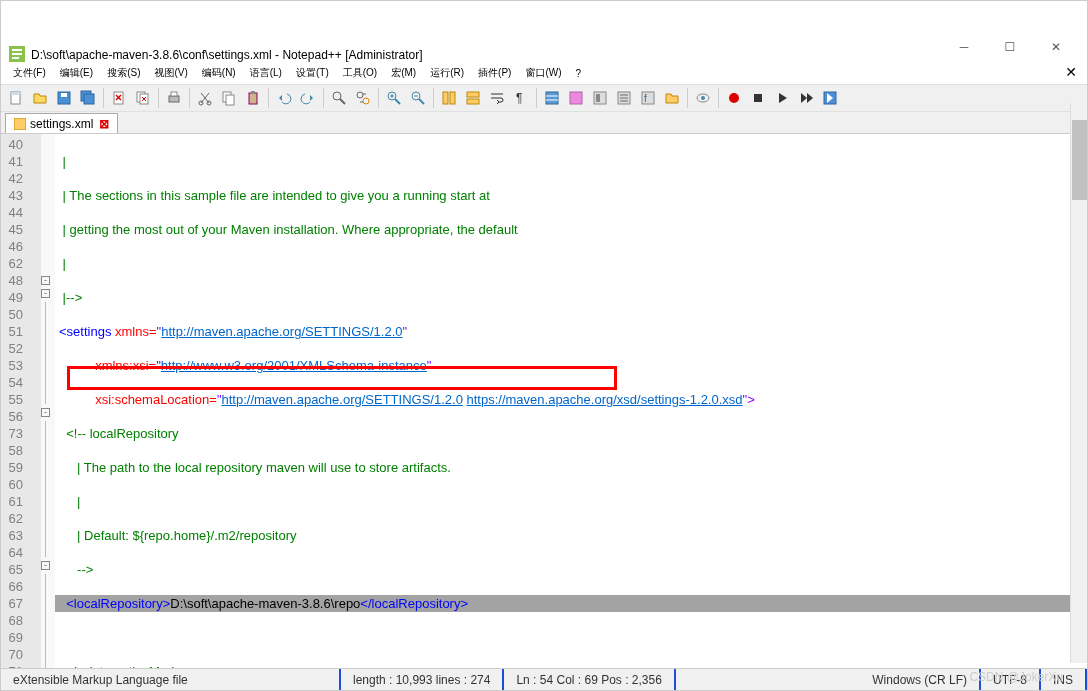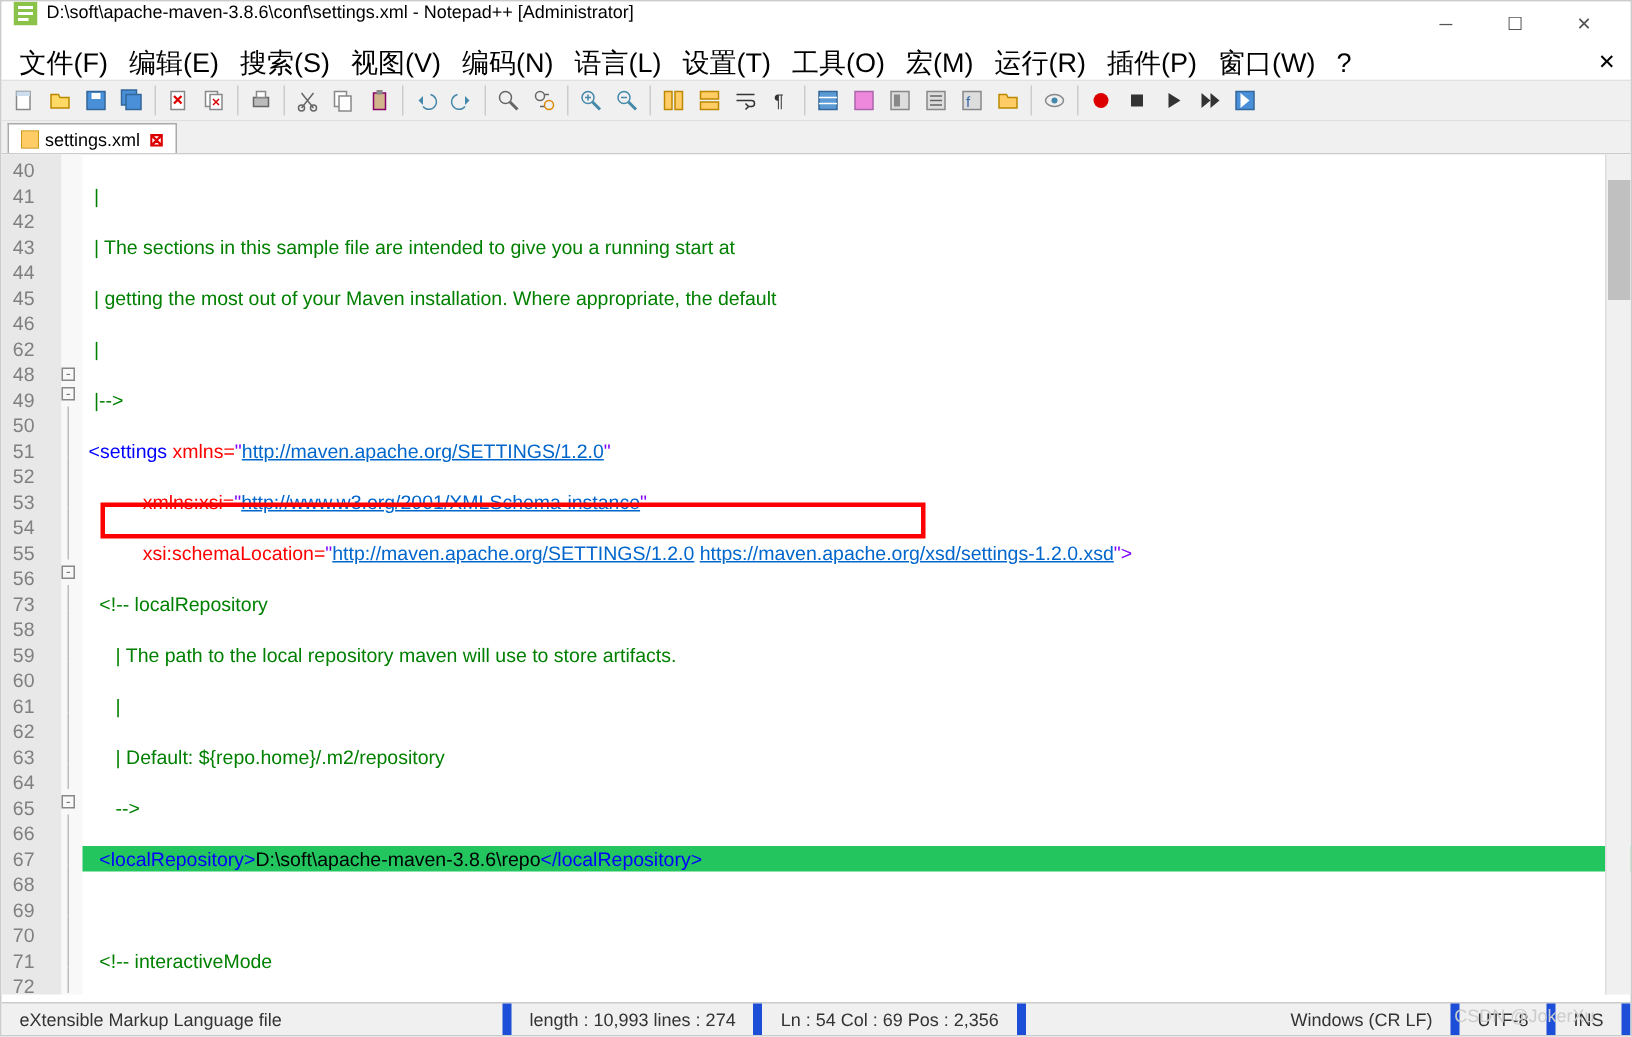--- a/index.html
+++ b/index.html
@@ -1,48 +1,48 @@
 <!DOCTYPE html>
 <html><head>
 <meta charset="utf-8">
 <style>
 * { margin:0; padding:0; box-sizing:border-box; font-family:"Microsoft YaHei","Segoe UI",sans-serif; }
 body { background:#fff; font-size:12px; color:#000; width:1088px; height:691px; overflow:hidden; border:1px solid #ccc; position:relative; }
-.titlebar { height:30px; display:flex; align-items:flex-start; padding:0 8px; background:#fff; }
+.titlebar { height:30px; display:flex; align-items:flex-end; padding:0 8px; background:#fff;margin-top:31px; }
 .titlebar .icon { width:16px; height:16px; margin-right:6px; }
 .titlebar .title { flex:1; color:#000; font-size:12px; }
 .winbtns { display:flex; }
 .winbtn { width:46px; height:30px; display:flex; align-items:center; justify-content:center; color:#555; }
 .menubar { height:22px; display:flex; align-items:center; padding:0 6px; gap:2px; background:#fff; position:relative; }
-.menuitem { padding:2px 6px; font-size:18px; color:#000; }
+.menuitem { padding:2px 6px; font-size:10px; color:#000; }
 .menubar .menuclose { position:absolute; right:10px; top:2px; color:#000; font-size:14px; }
 .toolbar { height:28px; background:#f0f0f0; border-top:1px solid #e0e0e0; border-bottom:1px solid #e0e0e0; display:flex; align-items:center; padding:0 4px; gap:2px; }
 .tbtn { width:22px; height:22px; display:flex; align-items:center; justify-content:center; border:1px solid transparent; }
 .tbtn svg { width:16px; height:16px; }
 .tsep { width:1px; height:20px; background:#ccc; margin:0 2px; }
 .tabbar { height:22px; background:#f0f0f0; border-bottom:1px solid #ccc; display:flex; align-items:end; padding-left:4px; }
 .tab { height:20px; background:#fff; border:1px solid #aaa; border-bottom:none; padding:0 8px; display:flex; align-items:center; gap:4px; font-size:12px; }
 .tab .tabicon { width:12px; height:12px; }
 .tab .close { color:#d00; font-weight:bold; margin-left:2px; }
 .editor-wrap { position:relative; height:560px; display:flex; background:#fff; }
 .gutter { width:40px; background:#e8e8e8; text-align:right; padding-right:18px; color:#808080; font-family:Consolas,monospace; font-size:13px; line-height:17px; padding-top:2px; }
 .foldcol { width:14px; background:#f8f8f8; font-family:Consolas,monospace; font-size:10px; line-height:17px; padding-top:2px; }
 .foldcol .fbox { width:9px; height:9px; border:1px solid #888; margin:4px auto 4px 0; text-align:center; line-height:7px; font-size:9px; color:#666; }
 .foldcol .fline { width:1px; height:17px; background:#bbb; margin-left:4px; }
 .code { flex:1; font-family:Consolas,"Courier New",monospace; font-size:13px; line-height:17px; padding-top:2px; white-space:pre; color:#000; position:relative; }
 .code .line { height:17px; padding-left:4px; position:relative; }
-.code .line.hl { background:#22c55e; }
+.code .line.hl { background:#a3a3a3; }
 .cm { color:#008000; }
 .tag { color:#0000ff; }
 .attr { color:#ff0000;margin-top:26px; }
 .str { color:#8000ff; }
 .url { color:#0066cc; text-decoration:underline; }
 .redbox { position:absolute; border:3px solid #ff0000; pointer-events:none; }
 .statusbar { position:absolute; bottom:0; left:0; right:0; height:22px; background:#f0f0f0; border-top:1px solid #ccc; display:flex; align-items:center; font-size:12px; color:#333; }
-.statusbar .cell { padding:0 12px; border-right:6px solid #1d4ed8; height:100%; display:flex; align-items:center; }
+.statusbar .cell { padding:0 12px; border-right:2px solid #1d4ed8; height:100%; display:flex; align-items:center; }
 .statusbar .cell:first-child { flex:0 0 340px; }
 .statusbar .spacer { flex:1; }
 .scroll-v { position:absolute; right:0; top:102px; width:17px; height:560px; background:#f0f0f0; border-left:1px solid #ddd; }
 .scroll-v .thumb { width:15px; height:80px; background:#c0c0c0; margin:17px 1px 0 1px; }
 .watermark { position:absolute; right:24px; bottom:6px; color:#ccc; font-size:12px; pointer-events:none; }
 </style>
 </head>
 <body>
 
 <div class="titlebar">

